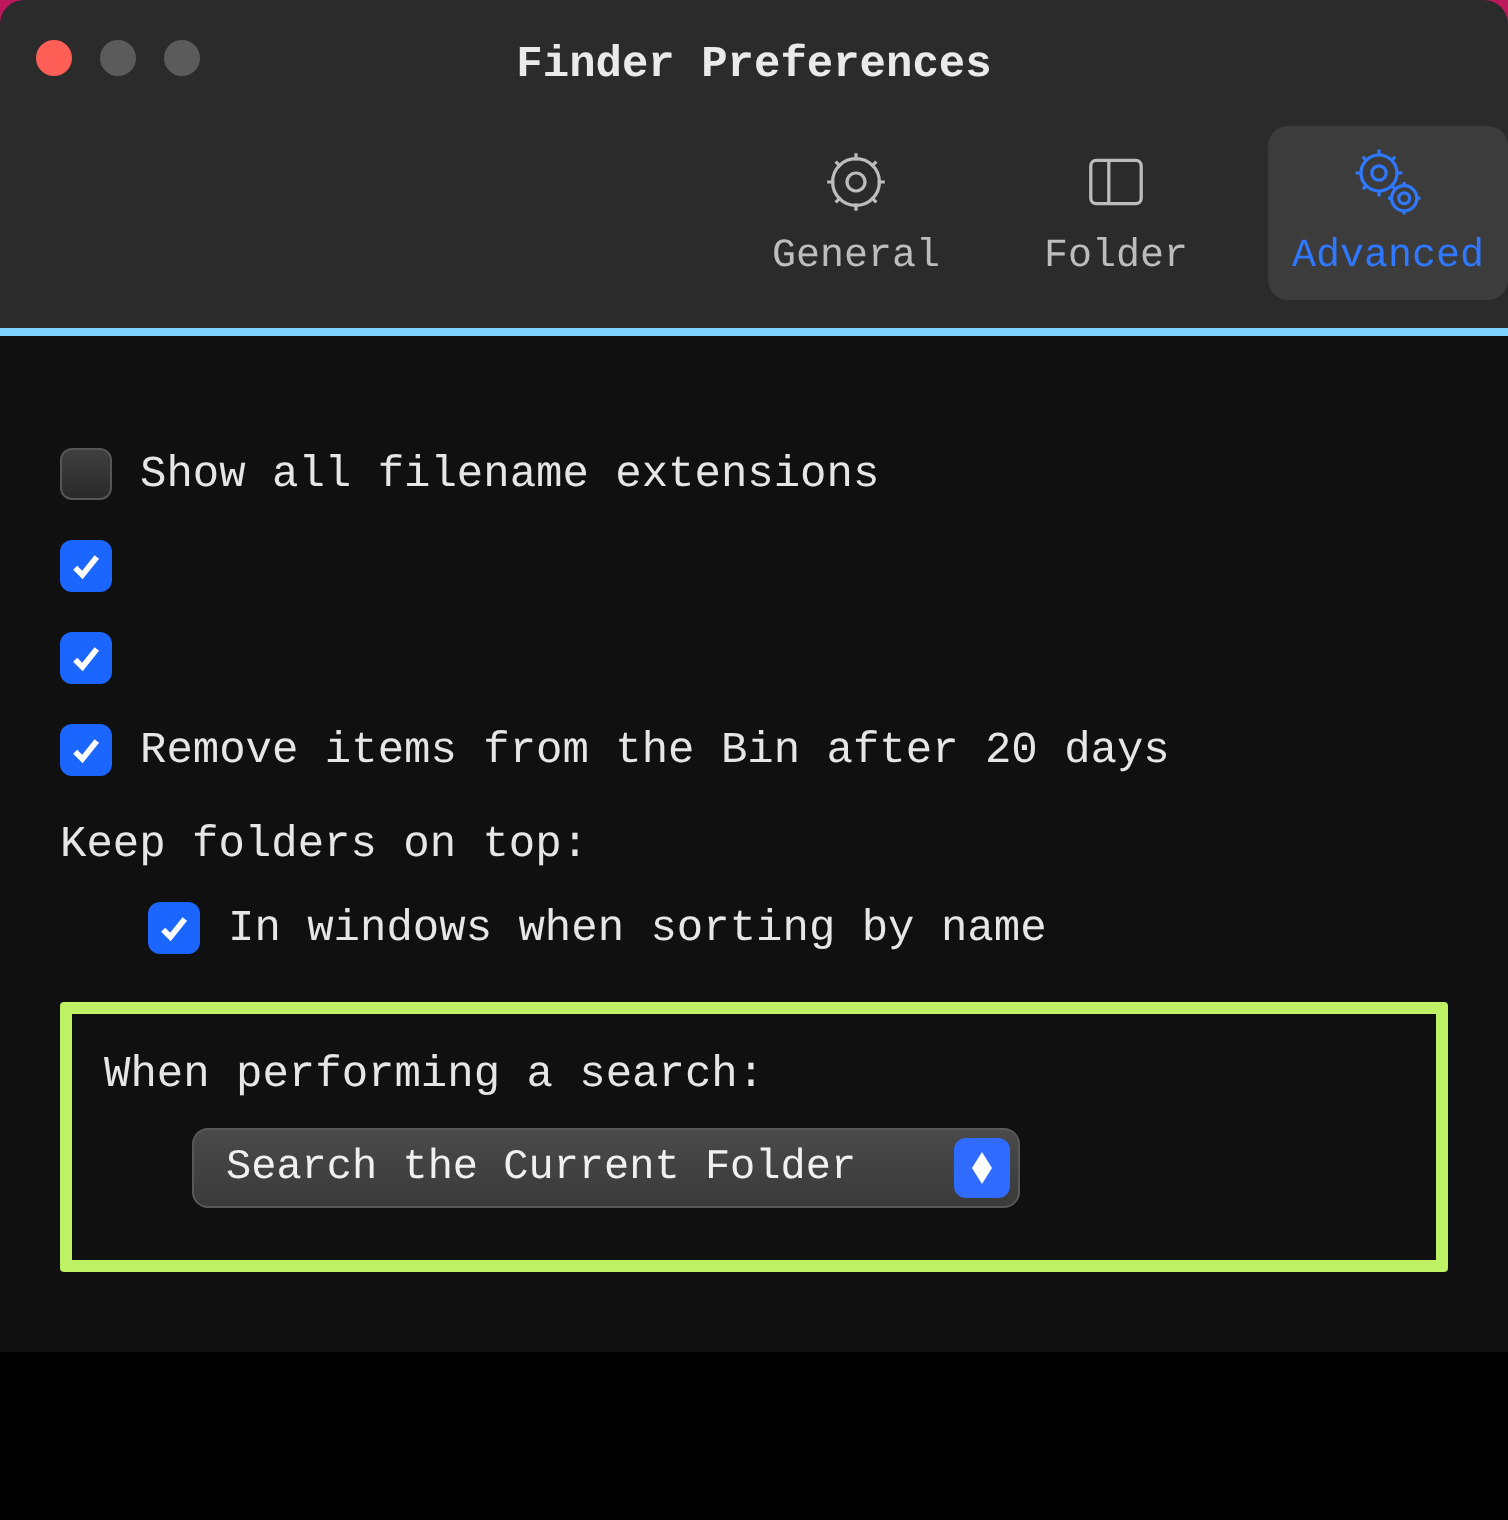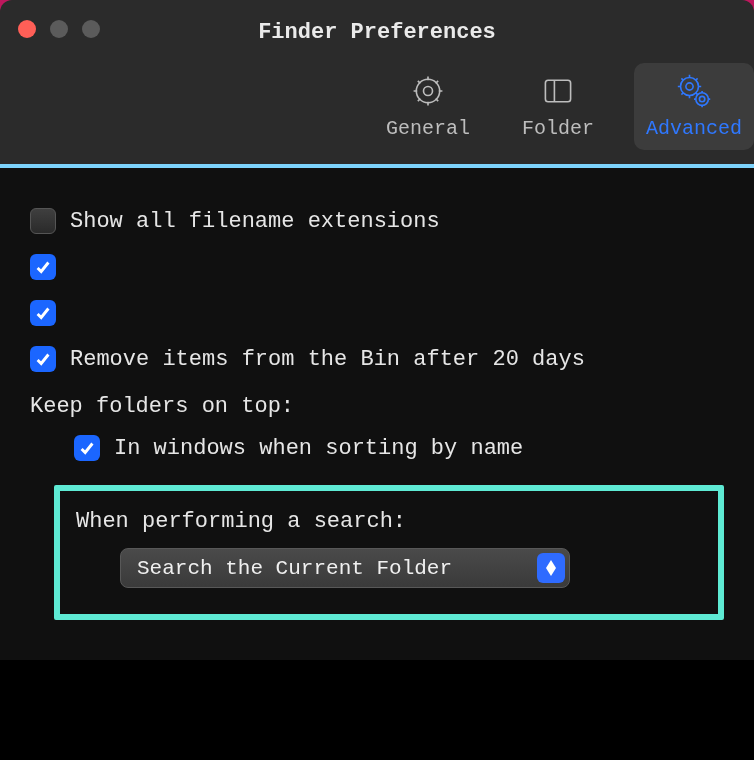--- a/index.html
+++ b/index.html
@@ -67,21 +67,21 @@
     display: flex; align-items: center; justify-content: center;
   }
   .tool-icon svg { width: 36px; height: 36px; stroke: #bdbdbd; fill: none; stroke-width: 1.8; }
   .tool-item.active .tool-icon svg { stroke: #2f78ff; }
   .tool-item.active .tool-icon svg .gear-mini { stroke: #2f78ff; }
   .tool-label { font-size: 20px; color: #bdbdbd; }
   .tool-item.active .tool-label { color: #2f78ff; }
 
   .content {
     background: #101010;
-    padding: 30px 30px 40px 30px;
+    padding: 46px 30px 40px 30px;
   }
   .row {
     display: flex;
     align-items: center;
     gap: 14px;
     padding: 10px 0;
     font-size: 22px;
     color: #e6e6e6;
   }
   .row.indent { padding-left: 44px; }
@@ -99,40 +99,39 @@
   .checkbox.unchecked {
     background: linear-gradient(#3f3f3f, #2a2a2a);
     border: 1px solid #555;
   }
   .checkbox.checked {
     background: #1b66ff;
   }
   .checkbox.checked svg { width: 18px; height: 18px; stroke: #fff; stroke-width: 3.2; fill: none; }
 
   .highlight-box {
-    border: 6px solid #5eead4;
+    border: 6px solid #bef264;
     border-radius: 2px;
     padding: 18px 16px 26px 16px;
     margin-top: 14px;
-    margin-left: 24px;
   }
   .highlight-box .row-heading { padding-top: 0; }
 
   .popup {
     display: flex;
     align-items: center;
     justify-content: space-between;
     background: linear-gradient(#4a4a4a, #3a3a3a);
     border: 1px solid #585858;
     border-radius: 8px;
     margin-left: 44px;
     margin-top: 8px;
     height: 40px;
     padding: 0 0 0 16px;
-    width: 450px;
+    width: 414px;
     font-size: 21px;
     color: #f0f0f0;
     cursor: default;
   }
   .popup-arrows {
     width: 28px; height: 30px;
     background: #2f6bff;
     border-radius: 6px;
     margin-right: 4px;
     display: flex; flex-direction: column; align-items: center; justify-content: center;

